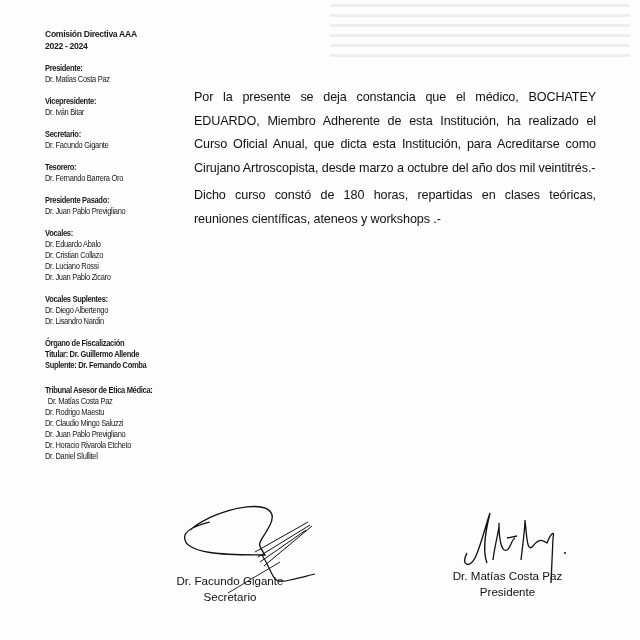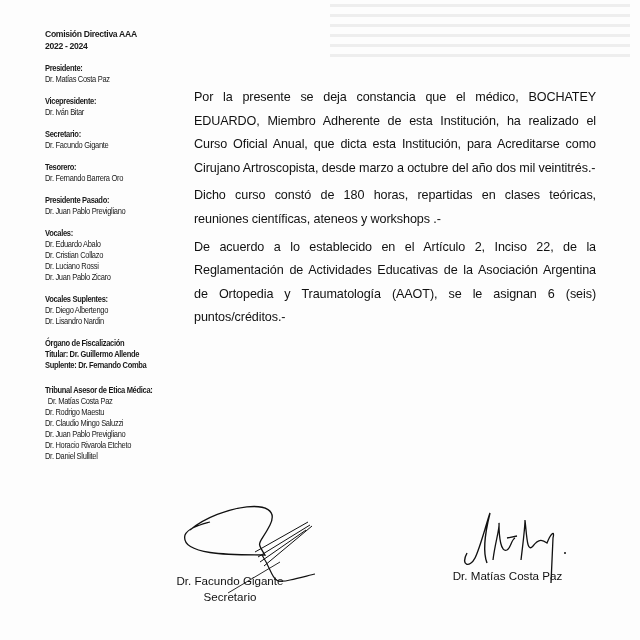--- a/index.html
+++ b/index.html
@@ -85,21 +85,20 @@
     <div>Dr. Claudio Mingo Saluzzi</div>
     <div>Dr. Juan Pablo Previgliano</div>
     <div>Dr. Horacio Rivarola Etcheto</div>
     <div>Dr. Daniel Slullitel</div>
   </div>
 </div>
 
 <div class="body-text">
   <p>Por la presente se deja constancia que el médico, BOCHATEY EDUARDO, Miembro Adherente de esta Institución, ha realizado el Curso Oficial Anual, que dicta esta Institución, para Acreditarse como Cirujano Artroscopista, desde marzo a octubre del año dos mil veintitrés.-</p>
   <p>Dicho curso constó de 180 horas, repartidas en clases teóricas, reuniones científicas, ateneos y workshops .-</p>
-  <p>De acuerdo a lo establecido en el Artículo 2, Inciso 22, de la Reglamentación de Actividades Educativas de la Asociación Argentina de Ortopedia y Traumatología (AAOT), se le asignan 6 (seis) puntos/créditos.-</p>
 </div>
 
 <svg class="signature" style="left:160px; top:500px;" width="160" height="100" viewBox="0 0 160 100">
   <path d="M30 30 C60 5, 125 -5, 110 25 C100 45, 95 40, 105 55 C70 55, 20 55, 25 35 C28 28, 40 25, 50 22" fill="none" stroke="#111" stroke-width="1.3"></path>
   <path d="M95 52 L148 22 M98 57 L150 25 M100 62 L146 30 M104 66 L152 26" fill="none" stroke="#111" stroke-width="1"></path>
   <path d="M102 55 C115 75, 110 85, 130 80 C140 78, 150 75, 155 74" fill="none" stroke="#111" stroke-width="1.2"></path>
   <path d="M68 93 L120 62" fill="none" stroke="#111" stroke-width="0.9"></path>
 </svg>
 
 <svg class="signature" style="left:455px; top:508px;" width="130" height="80" viewBox="0 0 130 80">
@@ -109,13 +108,14 @@
   <circle cx="110" cy="45" r="1" fill="#111"></circle>
 </svg>
 
 <div class="sig sig1">
   <div>Dr. Facundo Gigante</div>
   <div>Secretario</div>
 </div>
 
 <div class="sig sig2">
   <div>Dr. Matías Costa Paz</div>
+  <div>Presidente</div>
 </div>
 
 </body></html>

